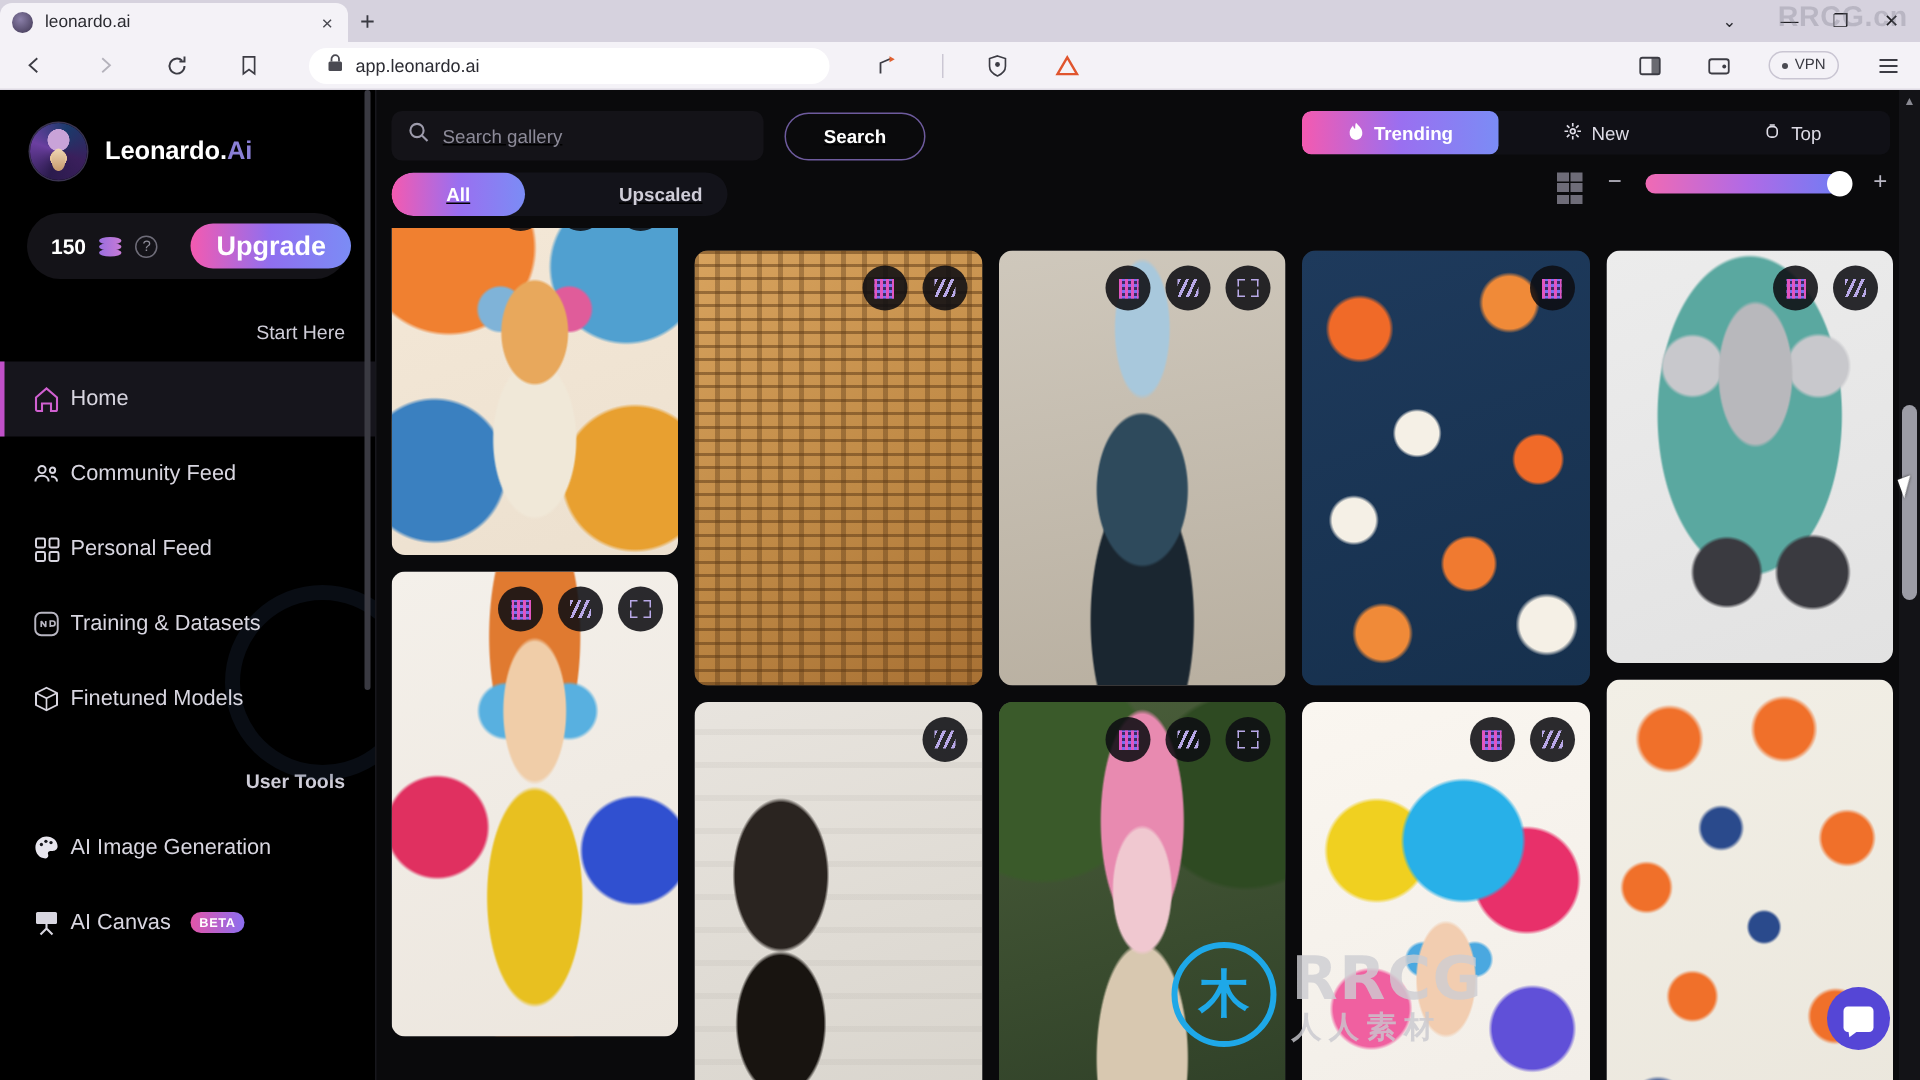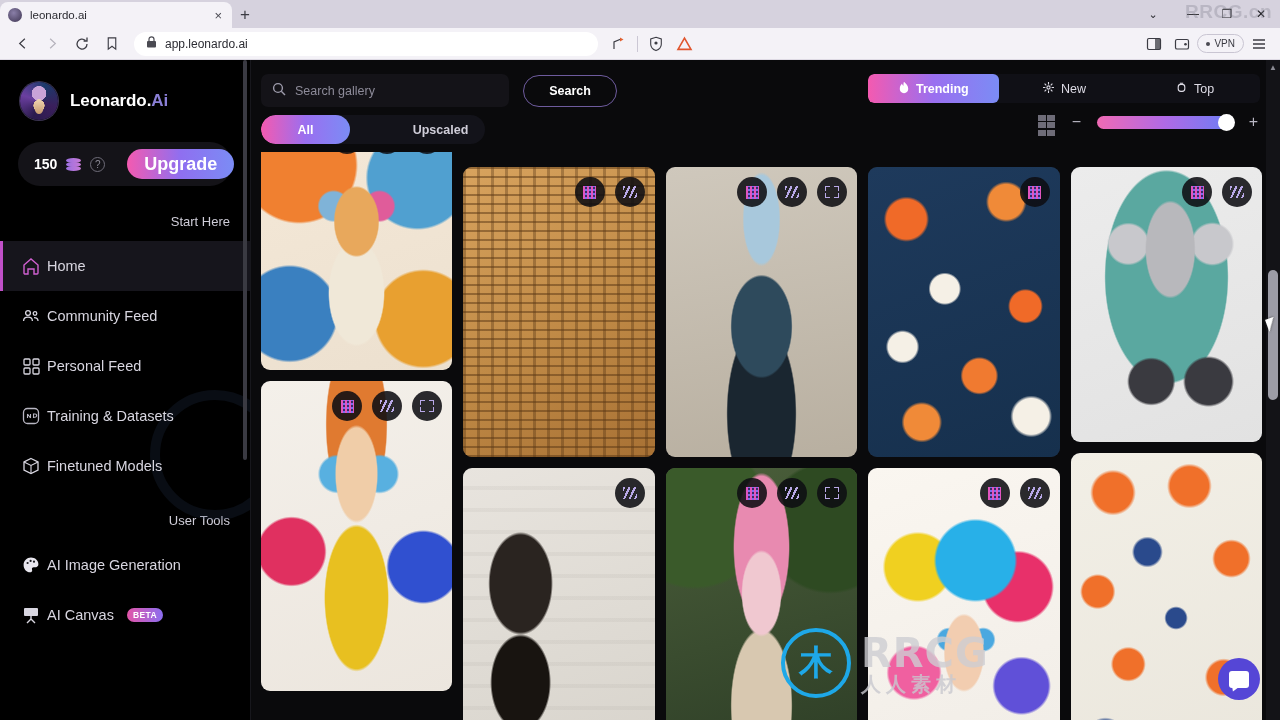--- a/index.html
+++ b/index.html
@@ -36,21 +36,21 @@
   }
   .winbtn {
     width: 34px; height: 26px; display: flex; align-items: center; justify-content: center;
     font-size: 12px; color: #1e1e22;
   }
   .chev { width: 46px; height: 26px; display:flex; align-items:center; justify-content:center;
           font-size: 11px; color:#2a2a30; }
 
   .browser-toolbar {
     height: 32px; background: #f4f2f7; display: flex; align-items: center;
-    padding: 0 8px; gap: 2px; border-bottom: 1px solid #dedae4;
+    padding: 0 8px; gap: 20px; border-bottom: 1px solid #dedae4;
   }
   .navbtn {
     width: 28px; height: 26px; display: flex; align-items: center; justify-content: center;
     color: #3c3c44;
   }
   .navbtn.disabled { color: #b5b3bc; }
   .urlbar {
     flex: 1; height: 24px; background: #fff; border-radius: 13px; display: flex;
     align-items: center; gap: 8px; padding: 0 12px; margin: 0 6px;
     font-size: 12px; color: #2c2c33;
@@ -125,21 +125,21 @@
     background: linear-gradient(90deg, #f45ab0, #8f6ff0, #7b8cf5);
     color: #fff; font-size: 18px; font-weight: 700; display: flex;
     align-items: center; border: none;
   }
 
   .nav-heading {
     padding: 0 20px; font-size: 13px; color: #cfcdd8; font-weight: 400;
     margin-bottom: 12px;
     text-align: right;
   }
-  .nav-heading.tools { margin-top: 22px; }
+  .nav-heading.tools { margin-top: 22px; font-weight: bold; }
   .nav-item {
     display: flex; align-items: center; gap: 5px; height: 50px; padding: 0 20px;
     color: #d8d6e0; font-size: 14.5px; position: relative;
   }
   .nav-item.active { background: #16151c; }
   .nav-item.active::before {
     content: ""; position: absolute; left: 0; top: 0; bottom: 0; width: 3px;
     background: #c050c8;
   }
   .nav-ico { width: 22px; height: 22px; flex: none; display: flex; align-items: center; justify-content: center; }
@@ -159,21 +159,21 @@
     position: absolute; right: 3px; top: 0; width: 4px; height: 400px;
     background: #3a3a42; border-radius: 2px;
   }
 
   
   .main {
     flex: 1; background: #0a0a0c; position: relative; overflow: hidden;
     border-left: 1px solid #17171c;
   }
   .topbar {
-    height: 92px; padding: 14px 20px 0 10px; position: relative;
+    height: 92px; padding: 14px 20px 0 10px; position: relative; text-decoration: underline;
   }
   .topbar-row1 { display: flex; align-items: center; gap: 14px; }
   .search-field {
     width: 248px; height: 33px; background: #141318; border-radius: 7px;
     display: flex; align-items: center; gap: 9px; padding: 0 11px;
   }
   .search-field input {
     background: transparent; border: none; outline: none; color: #e6e4ee;
     font-size: 12.5px; font-family: inherit; width: 100%;
   }

